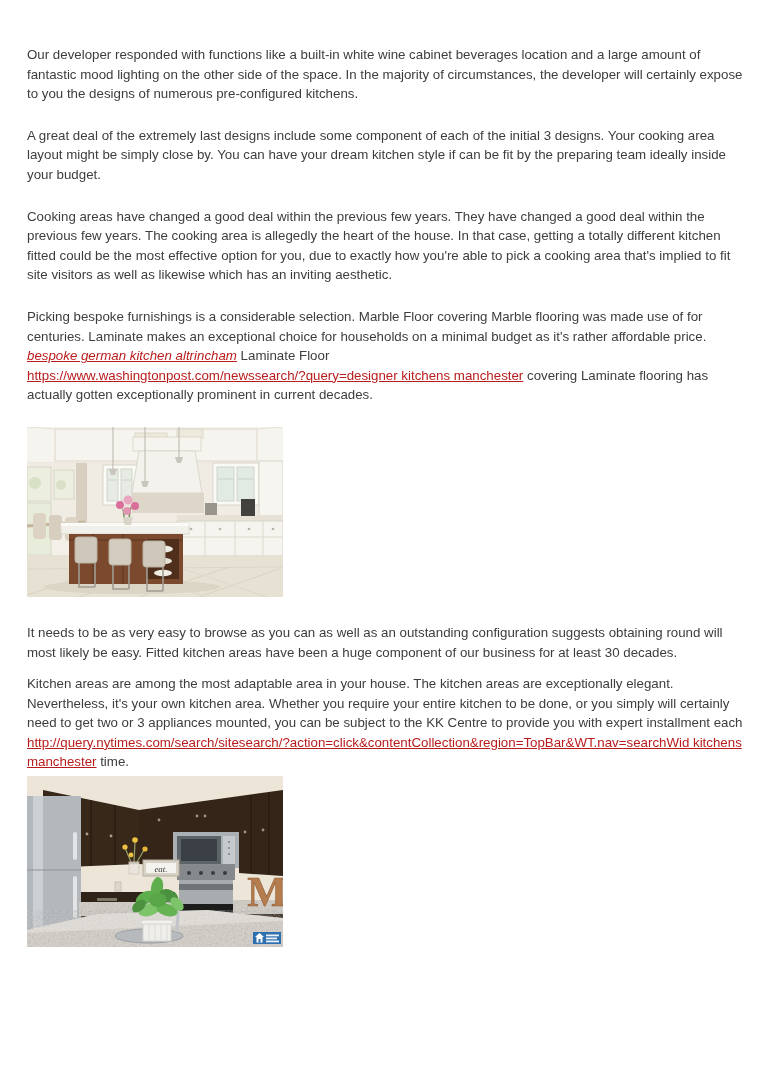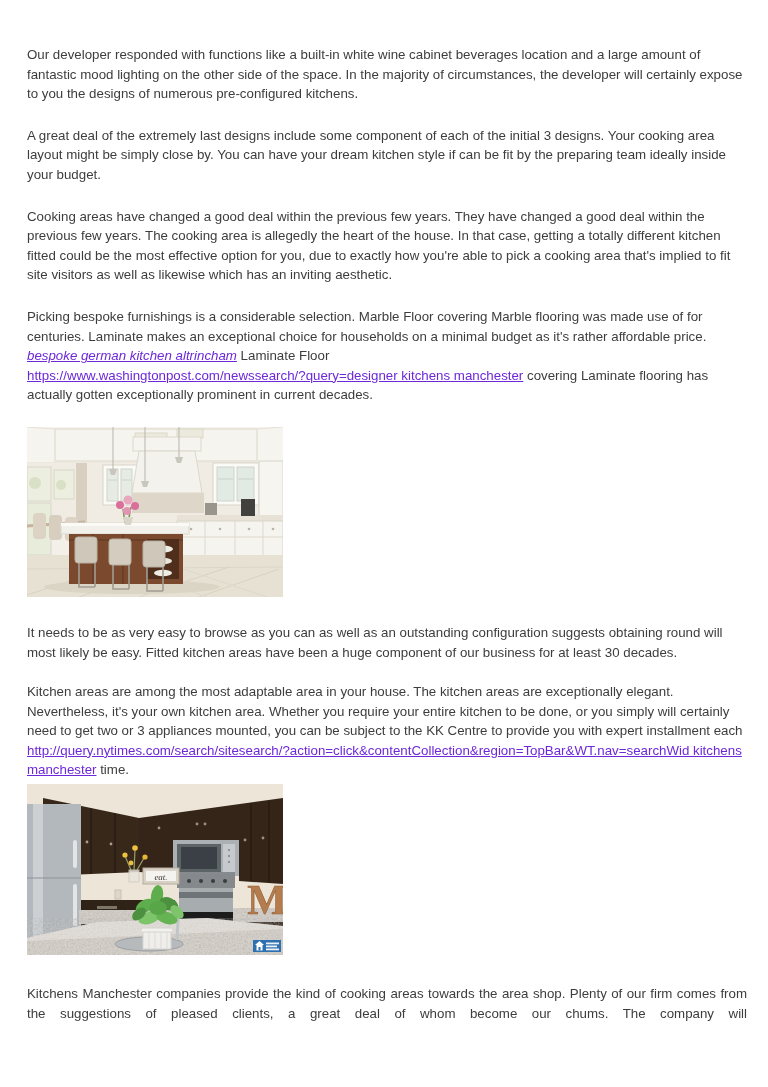--- a/index.html
+++ b/index.html
@@ -6,23 +6,23 @@
   .page{
     position:relative;width:768px;height:1087px;background:#ffffff;
     overflow:hidden;font-family:"Liberation Sans",sans-serif;
   }
   .content{padding:45px 21px 0 27px;}
   .para{
     margin:0 0 22px 0;font-size:13.3px;line-height:19.6px;color:#3d3d3d;
     overflow-wrap:break-word;
   }
   .para.tight{margin-bottom:4px;}
-  .para.mid{margin-bottom:20px;}
+  .para.mid{margin-bottom:12px;}
   .para.last{margin-bottom:0;text-align:justify;text-align-last:justify;}
-  .lnk{color:#6d28d9;text-decoration:underline;cursor:pointer;}
+  .lnk{color:#b91c1c;text-decoration:underline;cursor:pointer;}
   .lnk.italic{font-style:italic;}
   .doc-image{display:block;margin:0 0 26px 0;width:256px;height:170px;}
   .doc-image.second{margin-bottom:29px;height:171px;}
   svg{display:block;}
 </style>
 </head>
 <body>
 
 <div class="page">
   <div class="content">
@@ -249,16 +249,15 @@
         <rect x="226" y="156" width="28" height="12" fill="#2e6fb0"></rect>
         <polygon points="228,161 232.5,157 237,161" fill="#ffffff"></polygon>
         <rect x="229.5" y="161" width="6" height="5.5" fill="#ffffff"></rect>
         <rect x="231.5" y="163" width="2" height="3.5" fill="#2e6fb0"></rect>
         <rect x="239" y="158.5" width="13" height="1.8" fill="#ffffff" opacity="0.9"></rect>
         <rect x="239" y="161.5" width="11" height="1.8" fill="#ffffff" opacity="0.9"></rect>
         <rect x="239" y="164.5" width="13" height="1.8" fill="#ffffff" opacity="0.9"></rect>
       </g>
     </svg>
 
-    <p class="para last"><span>Kitchens Manchester companies provide the kind of cooking areas towards the area shop. Plenty of our firm comes from the suggestions of pleased clients, a great deal of whom become our chums. The company will</span></p>
 
   </div>
 </div>
 
 </body></html>

